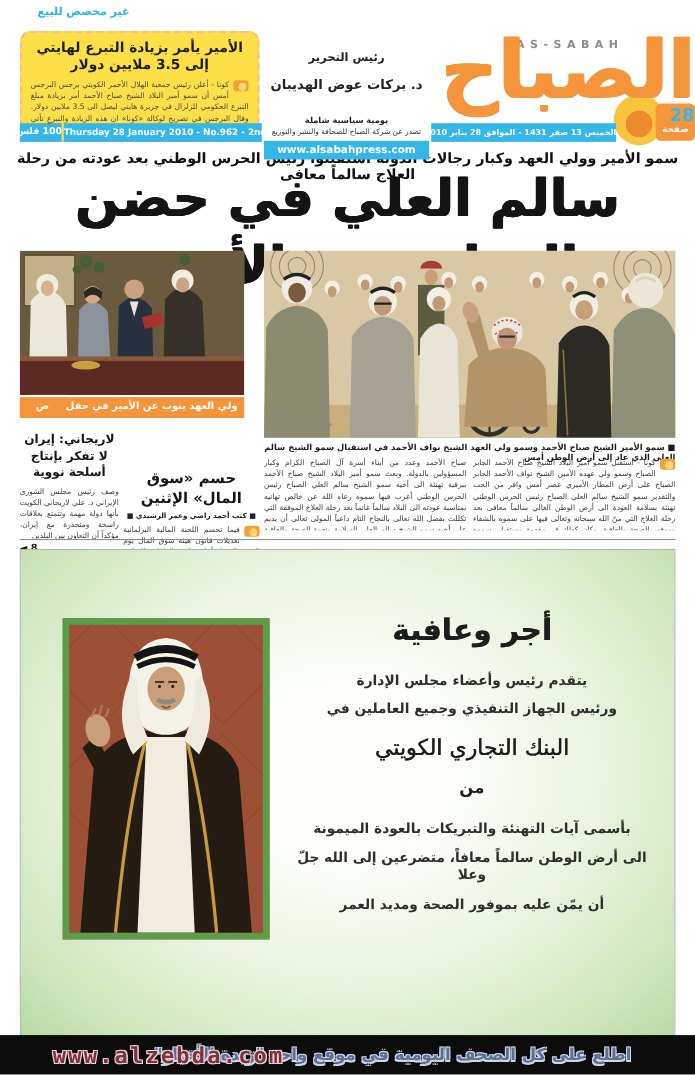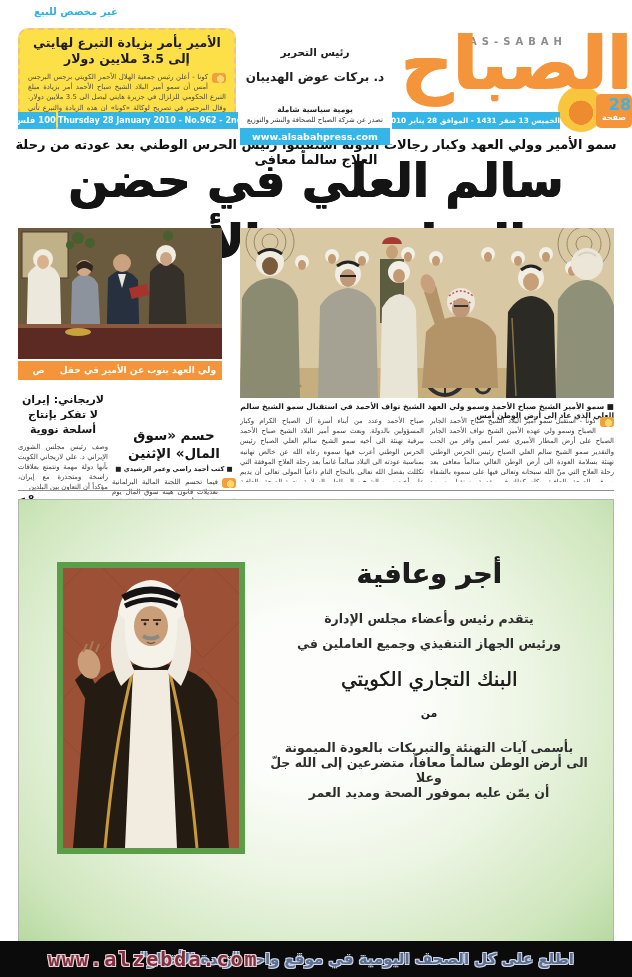--- a/index.html
+++ b/index.html
@@ -67,23 +67,23 @@
   .rule{left:18px;top:490px;width:596px;border-top:1px solid #8f8f8f;}
 
   
   .ad-box{left:18px;top:499px;width:596px;height:445px;border:1px solid #b5b5b5;box-sizing:border-box;
           background:radial-gradient(ellipse at 50% 45%, #fdfefc 22%, #ecf5e3 52%, #cfe6bd 84%, #b6d9a0 100%);}
   .ad-photo{position:absolute;left:38px;top:62px;width:176px;height:280px;border:6px solid #5c9d4a;background:#9c5136;}
   .ad-text{position:absolute;left:240px;top:58px;width:340px;text-align:center;color:#1d1d1d;}
   .ad-title{font-size:27px;font-weight:bold;text-shadow:0.5px 0 #1d1d1d;}
   .ad-line{font-size:12.5px;font-weight:bold;color:#2e2e2e;}
   .ad-bank{font-size:20px;font-weight:normal;margin-top:16px;text-shadow:0.5px 0 #1d1d1d;}
-  .ad-from{font-size:11px;font-weight:bold;margin-top:16px;}
+  .ad-from{font-size:15px;font-weight:bold;margin-top:16px;}
   .ad-name{font-size:20px;font-weight:bold;margin-top:12px;text-shadow:0.5px 0 #1d1d1d;}
-  .mt22{margin-top:22px;} .mt10{margin-top:10px;} .mt8{margin-top:0;text-align:center;} .mt20{margin-top:20px;}
+  .mt22{margin-top:22px;} .mt10{margin-top:10px;} .mt8{margin-top:12px;text-align:center;} .mt20{margin-top:20px;}
 
   
   .footer-bar{left:0;top:941px;width:632px;height:36px;background:#0b0b0b;}
   .footer-promo{position:absolute;right:58px;top:9px;font-size:15px;font-weight:bold;color:#5d6f92;
                 text-shadow:1px 1px 0 #cdd7e8,-1px -1px 0 #cdd7e8,1px -1px 0 #cdd7e8,-1px 1px 0 #cdd7e8;}
   .footer-url{position:absolute;left:48px;top:6px;font-size:20px;font-weight:bold;color:#7d3040;letter-spacing:2px;
               font-family:"DejaVu Sans Mono",monospace;
               text-shadow:1px 1px 0 #ecd2d6,-1px -1px 0 #ecd2d6,1px -1px 0 #ecd2d6,-1px 1px 0 #ecd2d6;}
 </style>
 </head>

